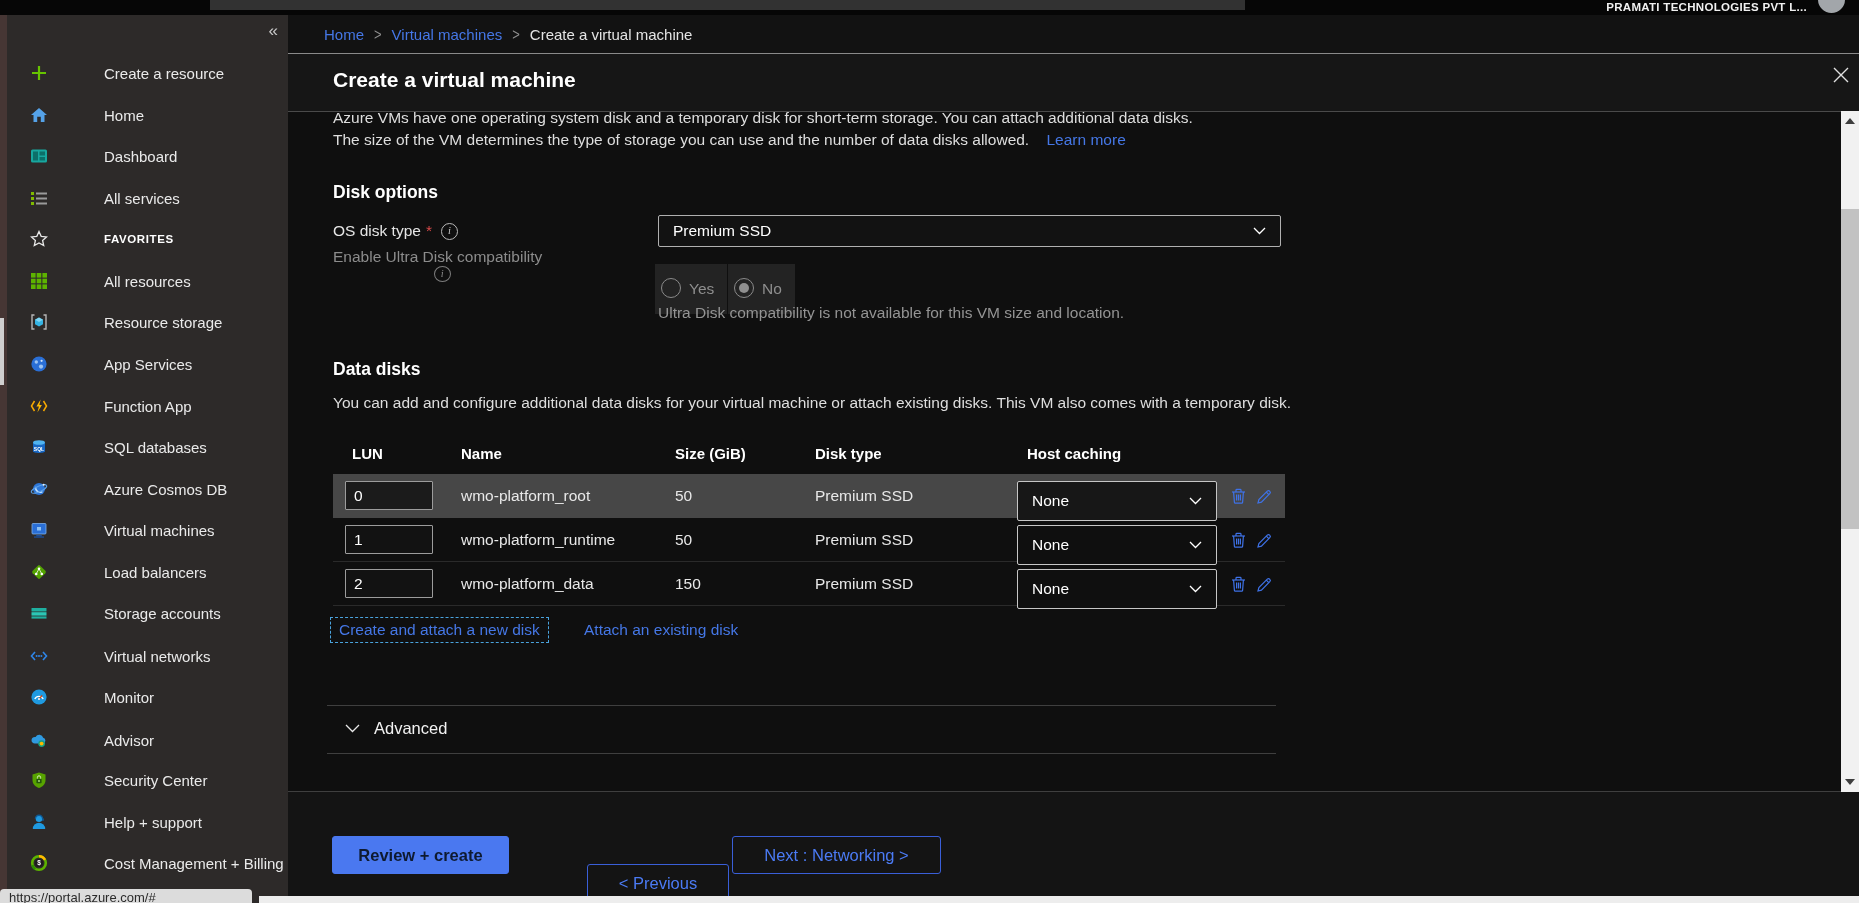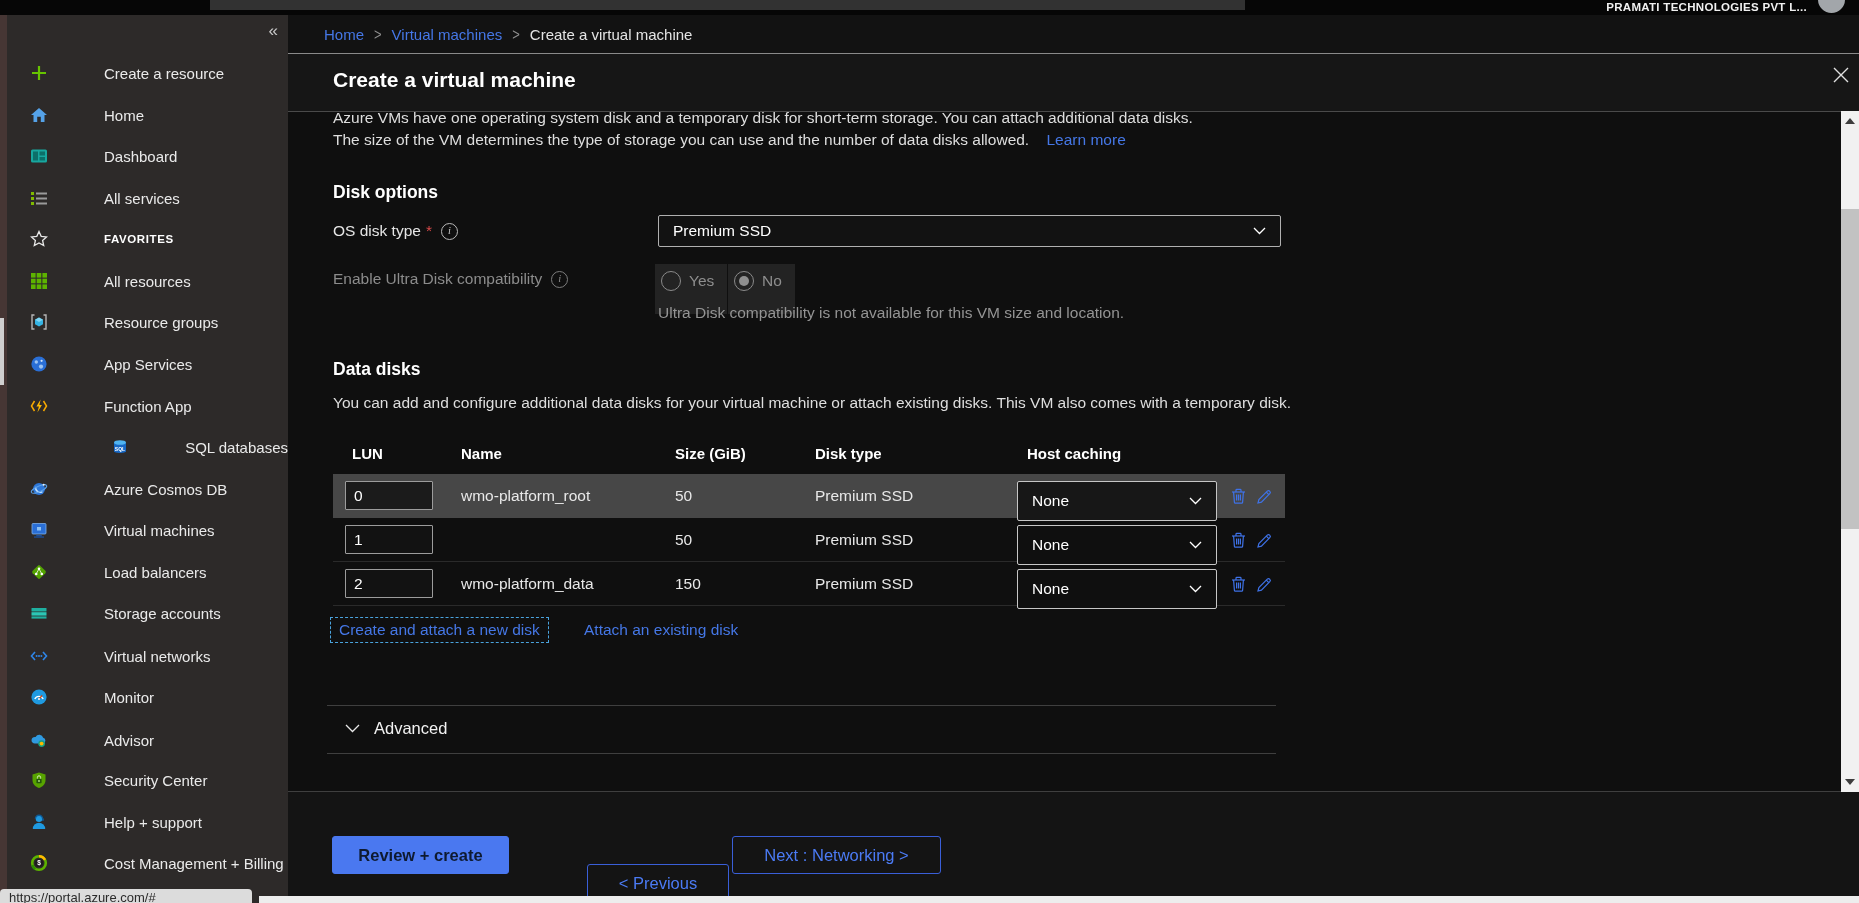--- a/index.html
+++ b/index.html
@@ -57,21 +57,21 @@
   .req{color:#d84a4a;margin-left:5px;}
   .info-i{display:inline-block;width:15px;height:15px;border:1px solid #b9b9b9;border-radius:50%;color:#c9c9c9;
     font-size:10.5px;line-height:14px;text-align:center;margin-left:9px;font-family:"Liberation Serif",serif;font-style:italic;}
   .dim .info-i{border-color:#7d7d7d;color:#8b8b8b;}
   .dim{color:#8c8c8c;}
 
   .select{position:absolute;height:32px;border:1px solid #b0b0b0;background:#121212;border-radius:2px;box-sizing:border-box;
     display:flex;align-items:center;justify-content:space-between;padding:0 14px;font-size:15.5px;color:#fff;cursor:pointer;}
   .os-select{left:370px;top:103px;width:623px;}
 
-  .chip{position:absolute;top:152px;height:34px;background:#232323;display:flex;align-items:center;gap:8px;
+  .chip{position:absolute;top:152px;height:34px;background:#232323;display:flex;align-items:flex-end;gap:8px;
     padding:0 13px 16px 6px;font-size:15.5px;color:#8e8e8e;}
   .radio{width:20px;height:20px;border:1.5px solid #8a8a8a;border-radius:50%;box-sizing:border-box;position:relative;flex:none;}
   .radio.checked::after{content:'';position:absolute;left:4px;top:4px;right:4px;bottom:4px;background:#8f8f8f;border-radius:50%;}
   .chip-yes{left:367px;}
   .chip-no{left:440px;}
   .ultra-note{position:absolute;left:370px;top:192px;font-size:15.5px;color:#949494;}
 
   .dd-desc{position:absolute;left:45px;top:280px;width:1068px;font-size:15.5px;line-height:21.5px;color:#dedede;}
 
   .table{position:absolute;left:45px;top:333px;width:952px;}
@@ -204,21 +204,21 @@
       </div>
       <div class="side-item" style="top: 292px;">
         <span class="side-icon">
           <svg viewBox="0 0 18 18">
             <path d="M4.5 2 H2 V16 H4.5" stroke="#b5b5b5" fill="none" stroke-width="1.4"></path>
             <path d="M13.5 2 H16 V16 H13.5" stroke="#b5b5b5" fill="none" stroke-width="1.4"></path>
             <polygon points="9,4.5 13,6.7 13,11.3 9,13.5 5,11.3 5,6.7" fill="#35b4e4"></polygon>
             <polygon points="9,4.5 13,6.7 9,8.9 5,6.7" fill="#7fd6f4"></polygon>
           </svg>
         </span>
-        <span class="side-label">Resource groups</span>
+        <span class="side-label">Resource storage</span>
       </div>
       <div class="side-item" style="top: 334px;">
         <span class="side-icon">
           <svg viewBox="0 0 18 18">
             <circle cx="9" cy="9" r="7.6" fill="#2a6fd6"></circle>
             <circle cx="6.3" cy="7" r="1.7" fill="#9cc3f0"></circle>
             <circle cx="11" cy="11.6" r="2.1" fill="#9cc3f0"></circle>
             <circle cx="11.6" cy="5.8" r="1.1" fill="#cfe3fa"></circle>
           </svg>
         </span>
@@ -227,21 +227,21 @@
       <div class="side-item" style="top: 376px;">
         <span class="side-icon">
           <svg viewBox="0 0 18 18">
             <path d="M4.5 4 L1.5 9 L4.5 14" stroke="#f7a800" fill="none" stroke-width="1.5"></path>
             <path d="M13.5 4 L16.5 9 L13.5 14" stroke="#f7a800" fill="none" stroke-width="1.5"></path>
             <polygon points="10.6,2.5 6.4,9.6 8.9,9.6 7.4,15.5 11.9,8 9.4,8" fill="#ffb900"></polygon>
           </svg>
         </span>
         <span class="side-label">Function App</span>
       </div>
-      <div class="side-item" style="top: 417px; justify-content: flex-end;">
+      <div class="side-item" style="top: 417px;">
         <span class="side-icon">
           <svg viewBox="0 0 18 18">
             <path d="M3 4.5 V13.5 C3 15.4 15 15.4 15 13.5 V4.5 Z" fill="#1868c4"></path>
             <ellipse cx="9" cy="4.5" rx="6" ry="2.3" fill="#50b4f0"></ellipse>
             <text x="9" y="13" font-size="5" fill="#fff" text-anchor="middle" font-weight="bold" font-family="Liberation Sans,sans-serif">SQL</text>
           </svg>
         </span>
         <span class="side-label">SQL databases</span>
       </div>
       <div class="side-item" style="top: 459px;">
@@ -394,21 +394,21 @@
         <span class="req">*</span>
         <span class="info-i">i</span>
       </div>
       <div class="select os-select">
         <span>Premium SSD</span>
         <svg width="13" height="8" viewBox="0 0 13 8">
             <path d="M1 1 L6.5 6.5 L12 1" stroke="#fff" stroke-width="1.3" fill="none"></path>
           </svg>
       </div>
 
-      <div class="field-label dim" style="top:152px;height:30px;">
+      <div class="field-label dim" style="top:136px;height:30px;flex-direction:column;">
         <span>Enable Ultra Disk compatibility</span>
         <span class="info-i">i</span>
       </div>
       <div class="chip chip-yes">
         <span class="radio"></span>
         <span>Yes</span>
       </div>
       <div class="chip chip-no">
         <span class="radio checked"></span>
         <span>No</span>
@@ -444,20 +444,21 @@
                   <path d="M4.6 5 L5.4 15.4 a0.9 0.9 0 0 0 0.9 0.8 h6.4 a0.9 0.9 0 0 0 0.9 -0.8 L14.4 5"></path>
                   <path d="M7.6 7.6 V13.6 M9.5 7.6 V13.6 M11.4 7.6 V13.6"></path>
                 </svg></span>
               <span class="icon-btn i-pencil"><svg viewBox="0 0 19 19" fill="none" stroke="#3e72e8" stroke-width="1.2">
                   <path d="M3 16 L3.9 12.6 L12.3 4.2 a1.7 1.7 0 0 1 2.4 0 l0.1 0.1 a1.7 1.7 0 0 1 0 2.4 L6.4 15.1 Z"></path>
                   <path d="M11.3 5.2 L13.8 7.7"></path>
                 </svg></span>
             </div>
             <div class="drow">
               <input class="lun-input" value="1" style="">
+              <span class="cell c-name">wmo-platform_runtime</span>
               <span class="cell c-size">50</span>
               <span class="cell c-type">Premium SSD</span>
               <div class="select row-select">
                 <span>None</span>
                 <svg width="13" height="8" viewBox="0 0 13 8">
                   <path d="M1 1 L6.5 6.5 L12 1" stroke="#fff" stroke-width="1.3" fill="none"></path>
                 </svg>
               </div>
               <span class="icon-btn i-trash"><svg viewBox="0 0 19 19" fill="none" stroke="#3e72e8" stroke-width="1.2">
                   <path d="M3 5 H16"></path>

